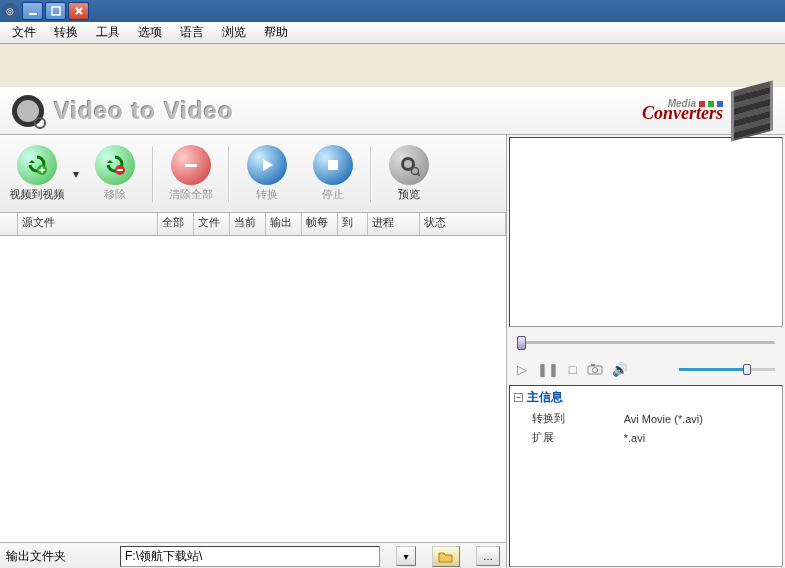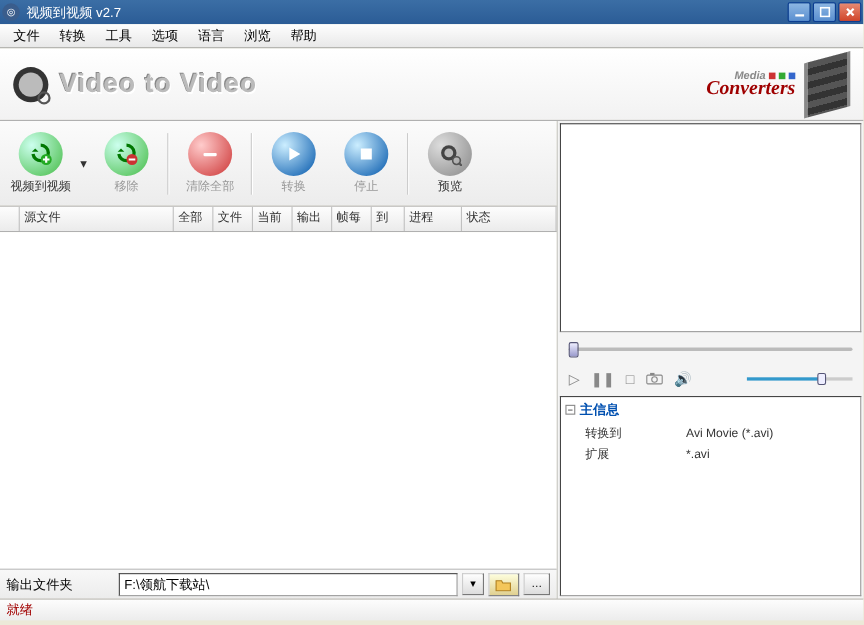--- a/index.html
+++ b/index.html
@@ -6,21 +6,21 @@
 body { font-family: "Microsoft YaHei", SimSun, Tahoma, sans-serif; font-size: 12px; width: 785px; height: 568px; overflow: hidden; background: #ece9d8; }
 .titlebar { height: 22px; background: linear-gradient(#3b6ea5, #2b5c96); display: flex; align-items: center; color: #fff; padding: 0 2px; }
 .titlebar .icon { width: 16px; height: 16px; background: #3a5d8c; border-radius: 50%; margin-right: 4px; display: flex; align-items: center; justify-content: center; font-size: 9px; }
 .titlebar .title { flex: 1; font-size: 12px; padding-left: 2px; }
 .titlebar .winbtns { display: flex; gap: 2px; }
 .titlebar .winbtn { width: 21px; height: 18px; border: 1px solid #0b3d91; border-radius: 2px; display: flex; align-items: center; justify-content: center; font-weight: bold; font-size: 10px; cursor: pointer; }
 .winbtn.min, .winbtn.max { background: linear-gradient(#8db6e2, #5a8fd0); color: #fff; }
 .winbtn.close { background: linear-gradient(#e78b73, #d0452a); color: #fff; }
 .menubar { height: 22px; background: linear-gradient(#fefefe, #e8e8e8); border-bottom: 1px solid #a0a0a0; display: flex; align-items: center; padding: 0 4px; gap: 2px; }
 .menubar .mi { padding: 2px 8px; cursor: pointer; }
-.banner { height: 66px; background: linear-gradient(#fff, #f2f2f2); border-bottom: 1px solid #b0b0b0; display: flex; align-items: center; padding: 0 12px; position: relative; }
+.banner { height: 48px; background: linear-gradient(#fff, #f2f2f2); border-bottom: 1px solid #b0b0b0; display: flex; align-items: center; padding: 0 12px; position: relative; margin-top: 43px; }
 .banner .logo { width: 32px; height: 32px; background: #333; border-radius: 50%; margin-right: 10px; position: relative; display:flex;align-items:center;justify-content:center;}
 .banner .logo::after{content:"";width:22px;height:22px;border-radius:50%;background:#bbb;}
 .banner .mag { position:absolute; right:-2px; bottom:-2px; width:12px;height:12px;border:2px solid #555;border-radius:50%;}
 .banner .appname { font-size: 24px; font-weight: bold; color: #bbb; text-shadow: 1px 1px 0 #fff, -1px -1px 0 #888; letter-spacing: 1px; }
 .banner .brand { margin-left: auto; text-align: right; }
 .banner .brand .l1 { font-size: 10px; font-style: italic; color: #888; font-weight:bold;}
 .banner .brand .l2 { font-size: 18px; font-style: italic; color: #9f0000; font-weight: bold; margin-top:-6px;font-family:Liberation Serif, serif;}
 .banner .brand .dots{display:inline-flex;gap:3px;margin-left:3px;}
 .banner .brand .dots span{width:6px;height:6px;}
 .banner .strip { width: 42px; height: 50px; background: repeating-linear-gradient(#555 0 6px, #333 6px 12px); margin-left: 8px; transform: skewY(-15deg); border-left:3px solid #888;border-right:3px solid #888;}
@@ -33,21 +33,21 @@
 .tbtn .tl.dis { color: #999; }
 .tic.green{background:radial-gradient(circle at 30% 30%,#cfe,#4b4);}
 .tic.red{background:radial-gradient(circle at 30% 30%,#fcc,#c33);}
 .tic.blue{background:radial-gradient(circle at 30% 30%,#cef,#05a);}
 .tic.gray{background:radial-gradient(circle at 30% 30%,#ddd,#888);}
 .drop-arrow{width:8px;height:14px;display:flex;align-items:center;justify-content:center;cursor:pointer;color:#333;}
 .tsep{width:2px;height:56px;border-left:1px solid #ccc;border-right:1px solid #fff;margin:0 2px;}
 .grid-head { height: 23px; background: linear-gradient(#fdfdfd, #ebebeb); border-bottom: 1px solid #b0b0b0; display: flex; }
 .grid-head .gh { border-right: 1px solid #c0c0c0; padding: 2px 4px; font-size: 11px; color: #333; cursor: pointer; overflow:hidden; white-space:nowrap;}
 .grid-body { flex: 1; background: #fff; overflow: auto; border-bottom: 1px solid #b0b0b0; }
-.outrow { height: 26px; display: flex; align-items: center; padding: 0 6px; gap: 4px; background: linear-gradient(#f8f8f8, #ececec); }
+.outrow { height: 26px; display: flex; align-items: center; padding: 0 6px; gap: 16px; background: linear-gradient(#f8f8f8, #ececec); }
 .outrow .olbl { width: 66px; font-size: 12px; }
 .outrow .oinput { flex: 1; height: 21px; border: 1px inset #999; background: #fff; padding: 0 4px; font-size: 12px; margin-left: 32px; }
 .outrow .obtn { width: 20px; height: 20px; border: 1px outset #ccc; background: linear-gradient(#fefefe, #ddd); font-size: 10px; cursor: pointer; }
 .outrow .folder{width:28px;height:21px;border:1px outset #ccc;background:linear-gradient(#fefedd, #e0d090);display:flex;align-items:center;justify-content:center;cursor:pointer;}
 .rightpane { width: 278px; display: flex; flex-direction: column; background: #f4f4f4; }
 .preview { height: 190px; margin: 2px; border: 1px inset #999; background: #fff; }
 .slider-row{height:26px;display:flex;align-items:center;padding:0 10px;}
 .hslider{flex:1;height:3px;background:#bbb;position:relative;border-radius:2px;}
 .hslider .thumb{position:absolute;left:0;top:-5px;width:9px;height:14px;background:linear-gradient(#eef,#99c);border:1px solid #557;border-radius:2px;cursor:pointer;}
 .pctrl{height:28px;display:flex;align-items:center;gap:10px;padding:0 10px;color:#888;}
@@ -61,21 +61,20 @@
 .infobox td{padding:2px 4px 2px 22px;font-size:11px;color:#333;}
 .infobox td.v{padding-left:4px;}
 .statusbar { height: 20px; border-top: 1px solid #b0b0b0; background: linear-gradient(#fdfdfd, #ececec); display: flex; align-items: center; padding: 0 6px; color: #a00000; text-align: center; }
 svg{display:block;}
 </style>
 </head>
 <body>
 
 <div class="titlebar">
   <div class="icon">◎</div>
-  <div class="title">视频到视频  v2.7</div>
   <div class="winbtns">
     <div class="winbtn min">
         <svg width="10" height="10">
           <rect x="1" y="7" width="8" height="2" fill="#fff"></rect>
         </svg>
       </div>
     <div class="winbtn max">
         <svg width="10" height="10">
           <rect x="1" y="1" width="8" height="8" fill="none" stroke="#fff" stroke-width="1.5"></rect>
         </svg>

